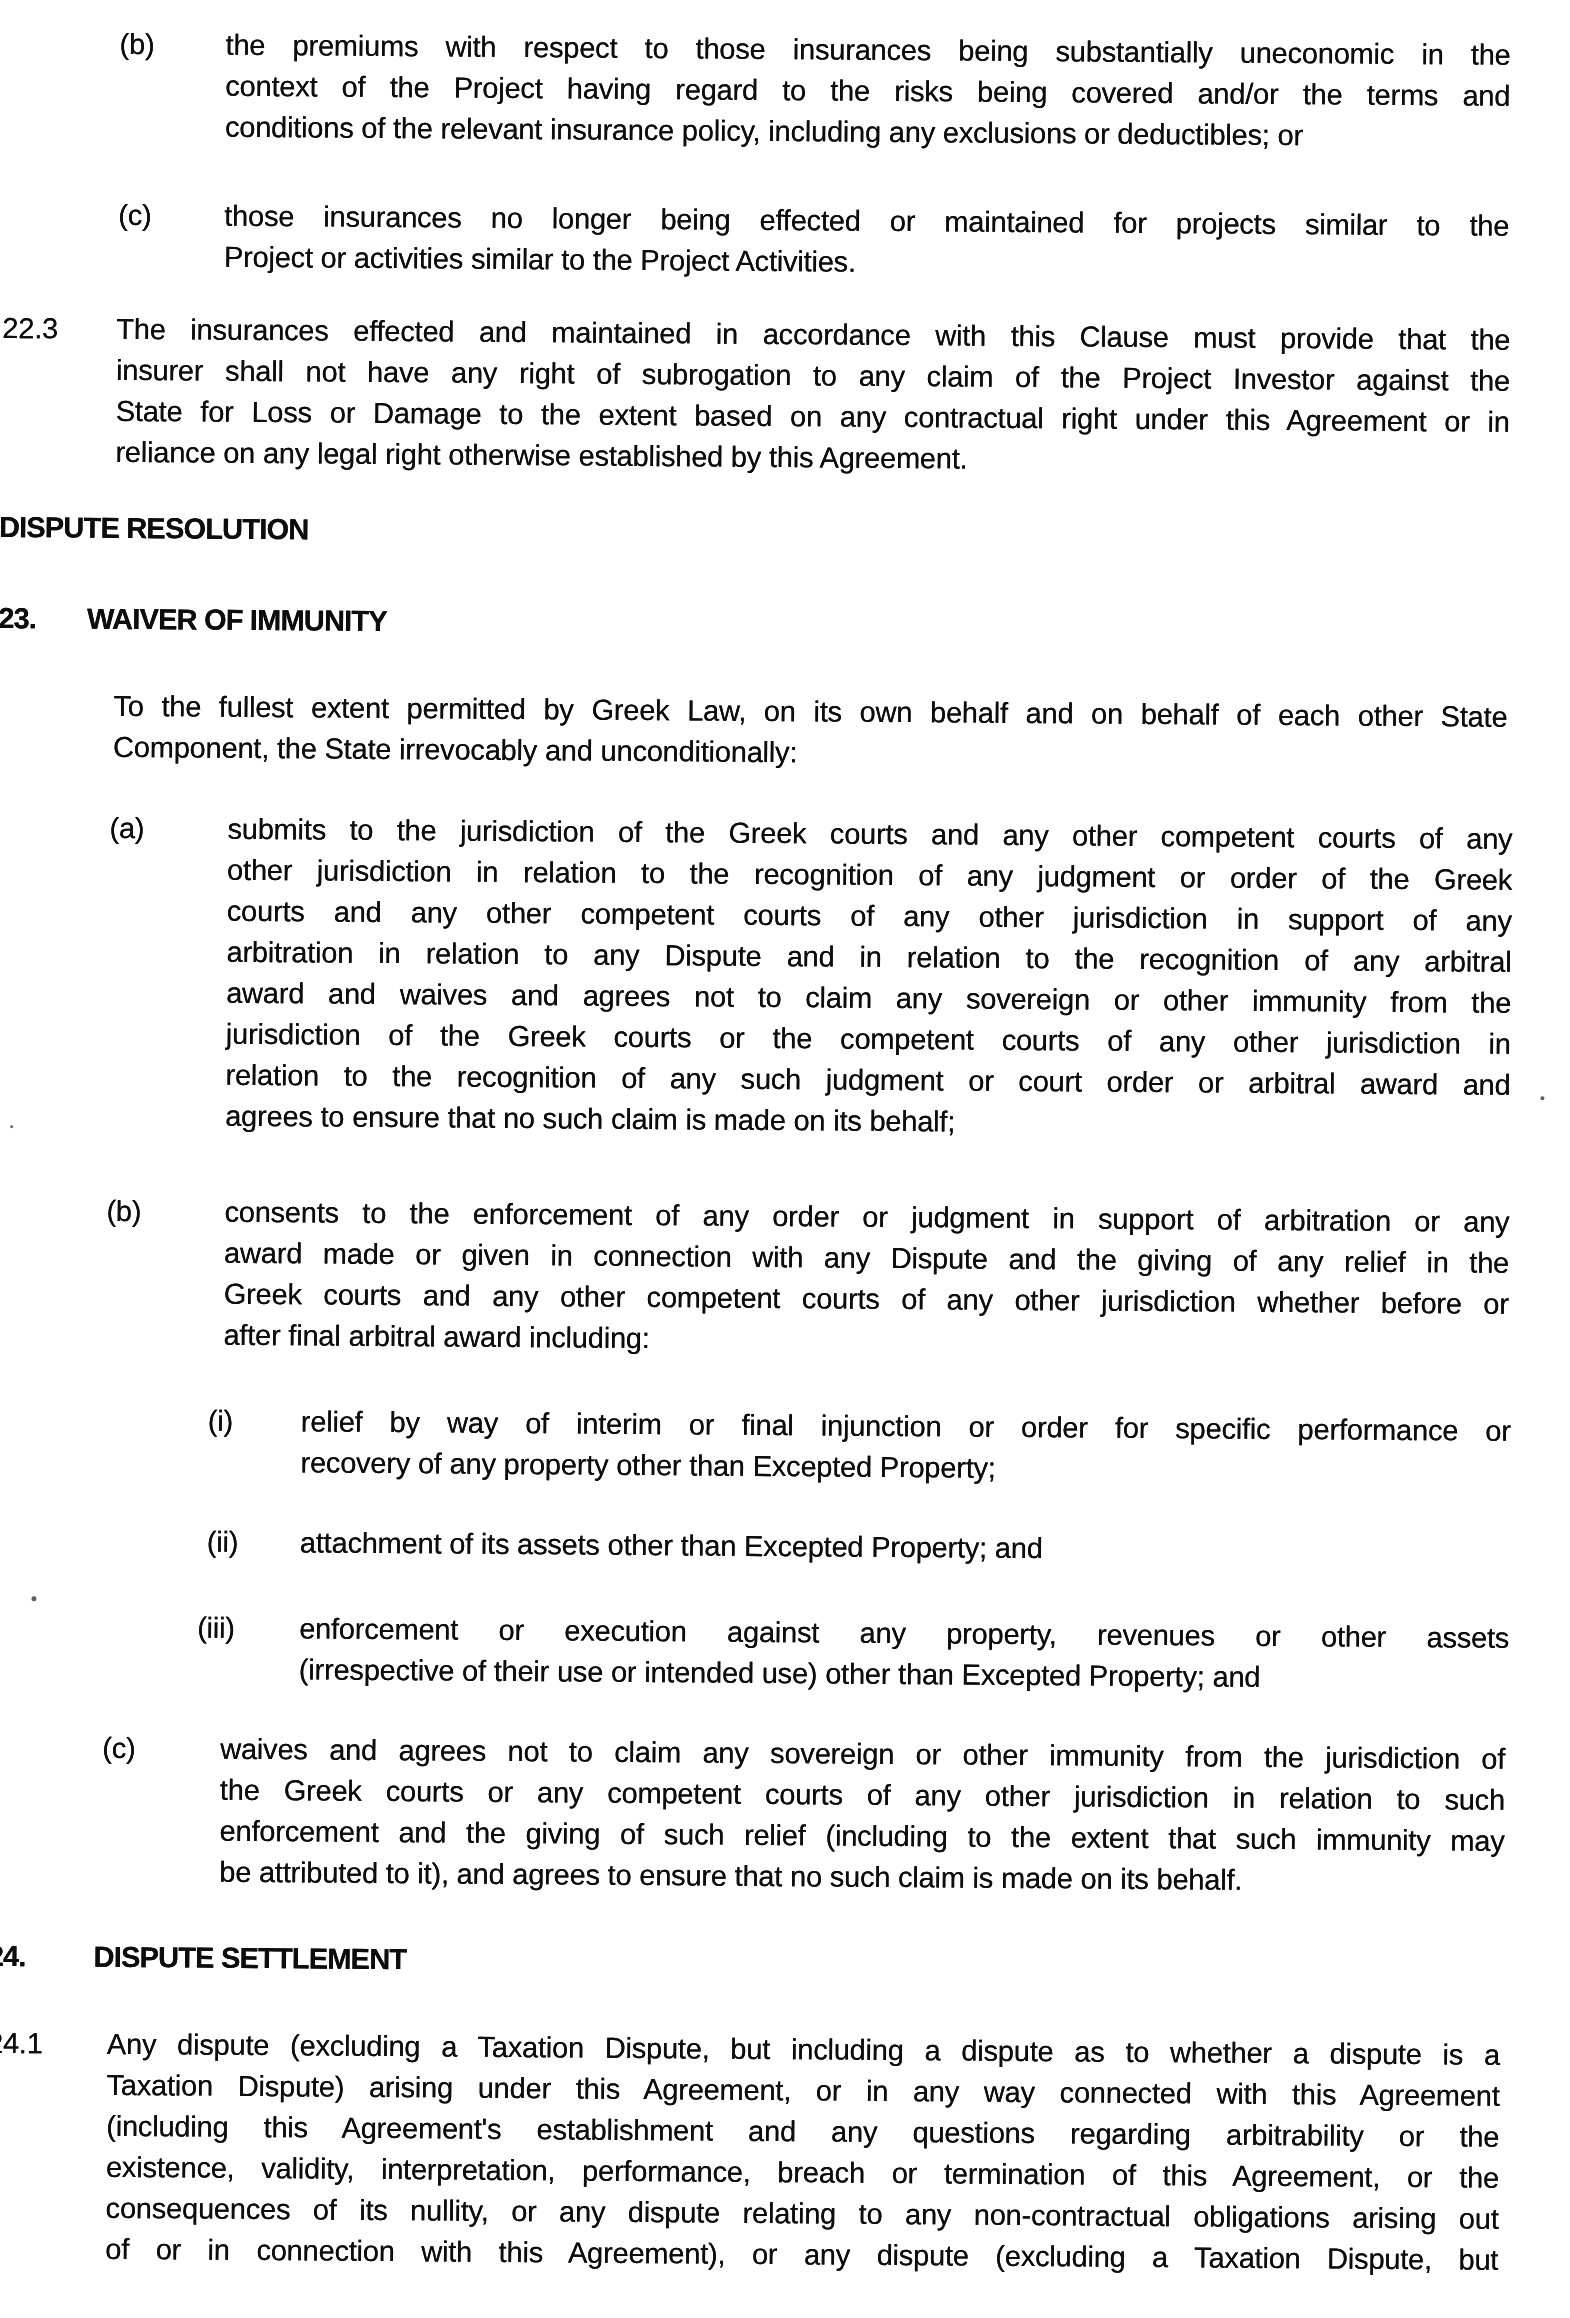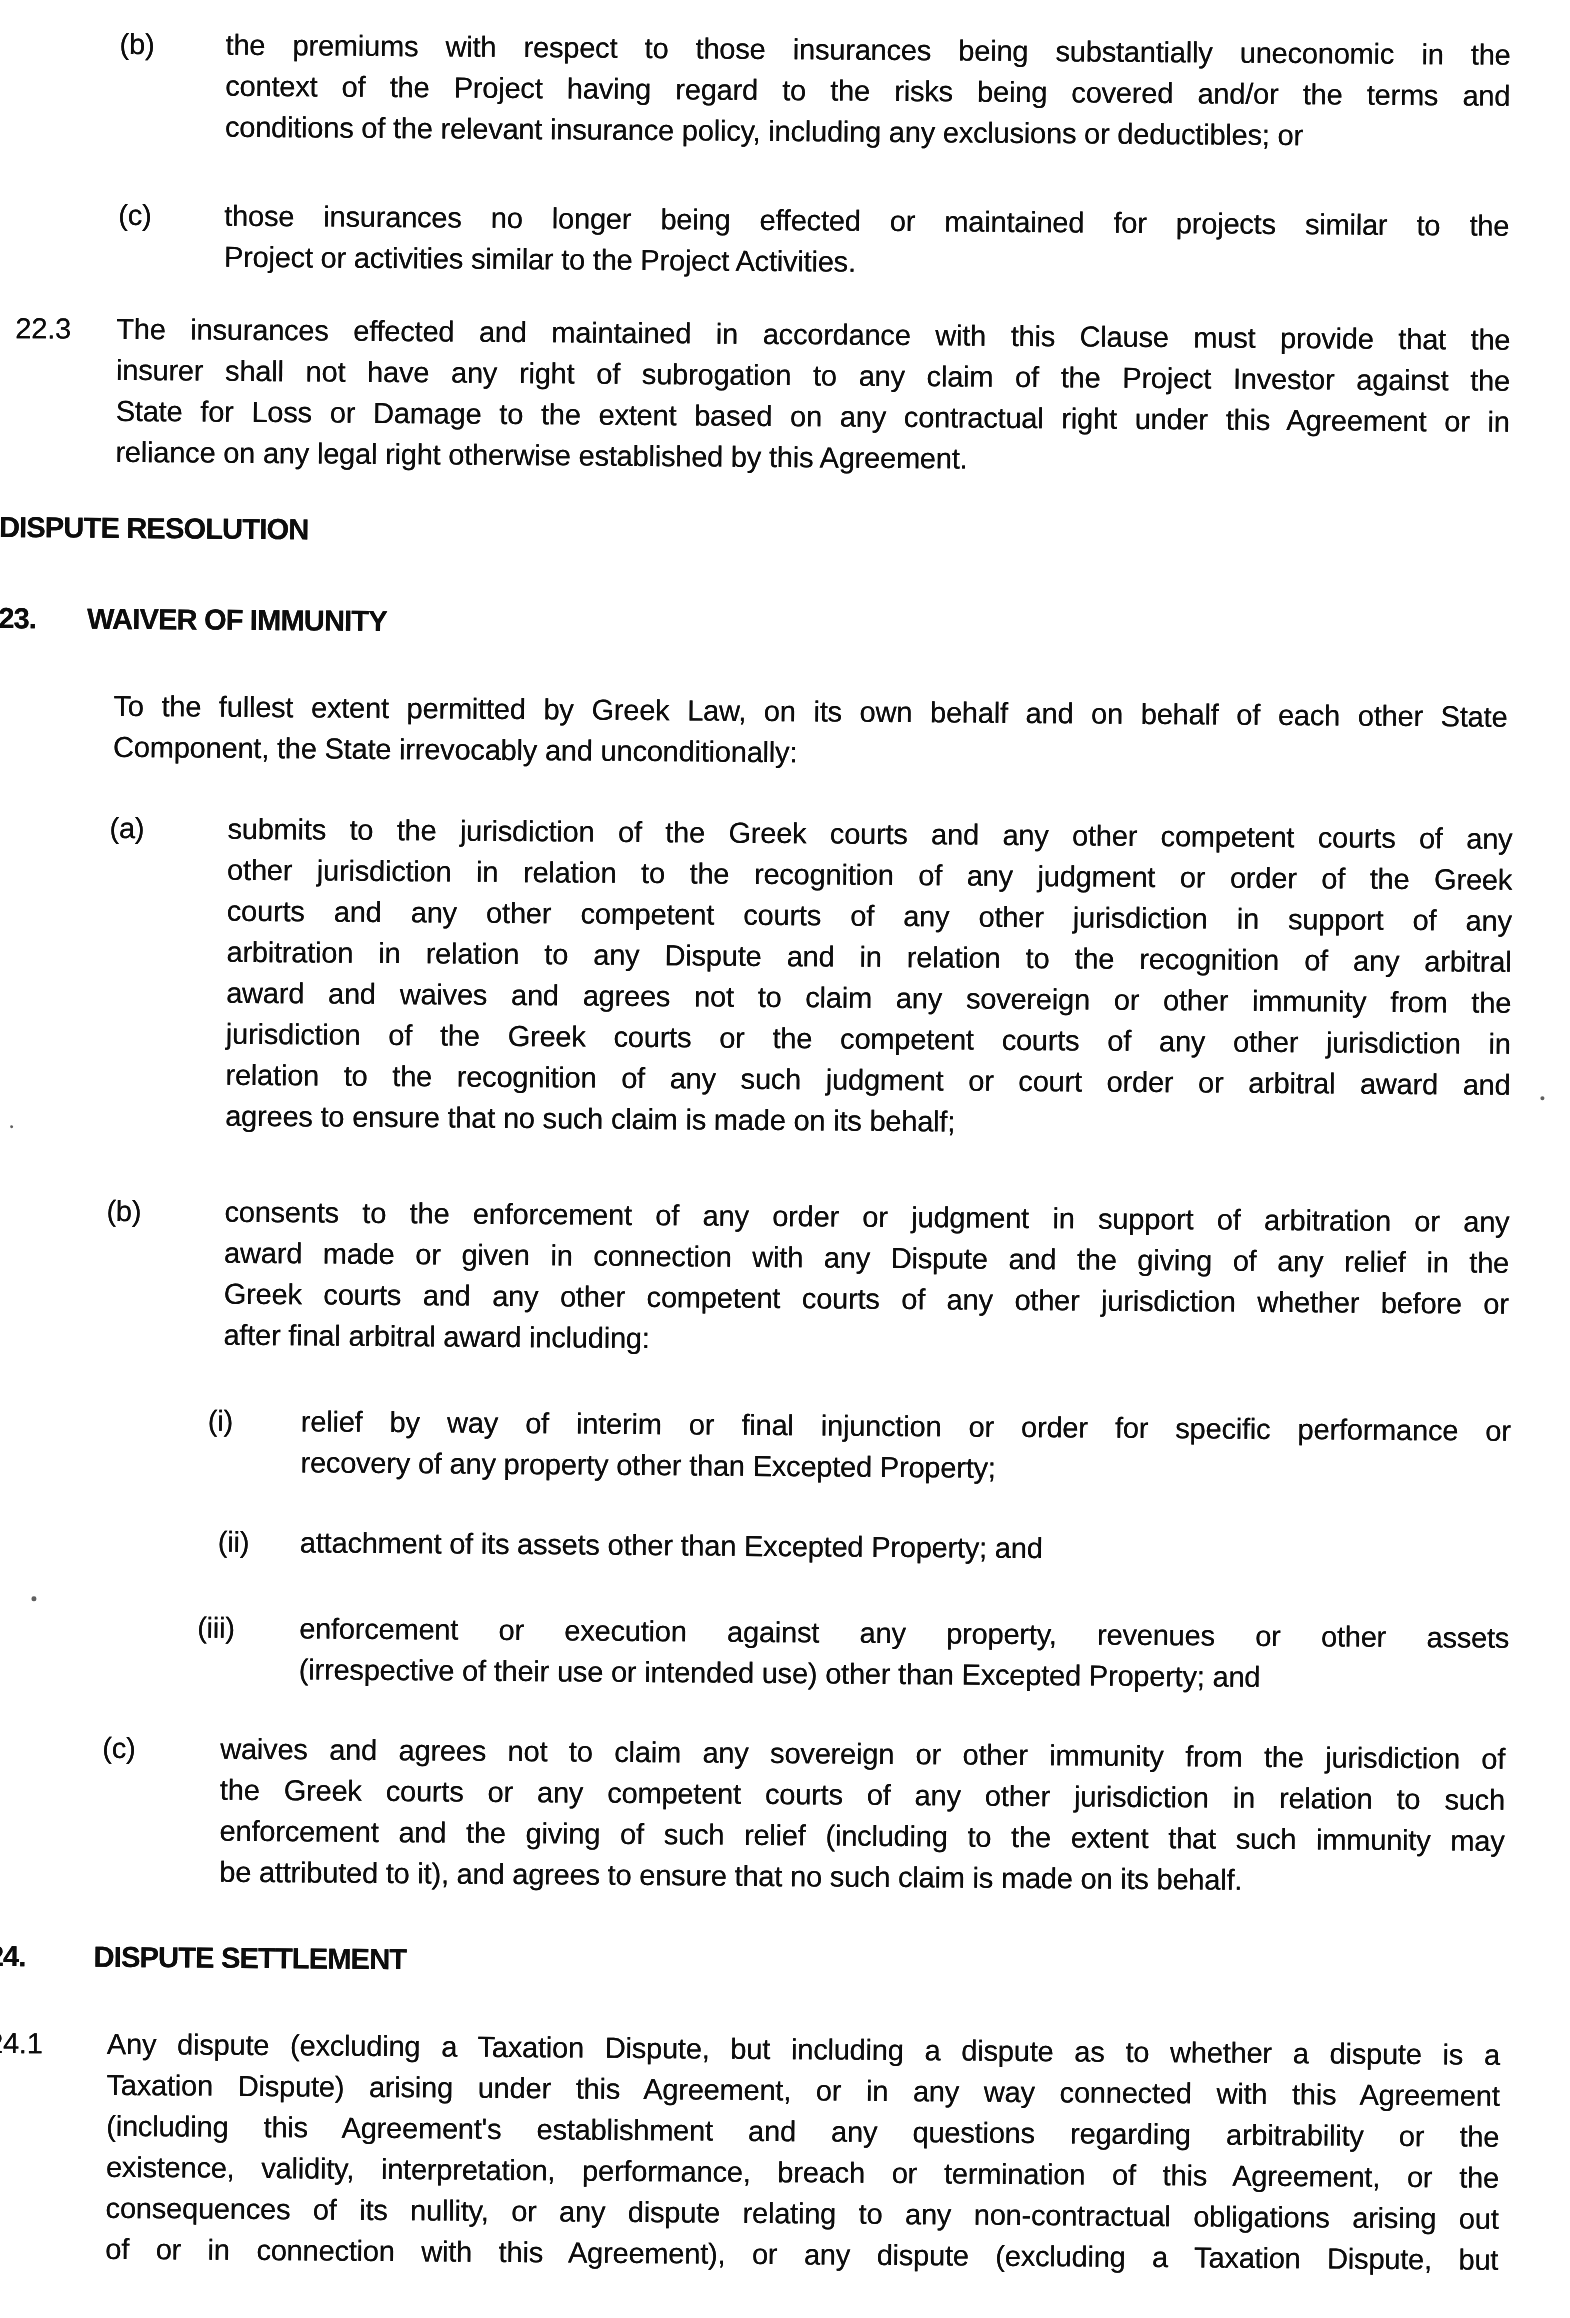--- a/index.html
+++ b/index.html
@@ -55,21 +55,21 @@
 
     <div class="blk" style="top:194px">
       <div class="lbl" style="left:120px">(c)</div>
       <div class="txt" style="left:226px;width:1285px">
         <div class="ln j">those insurances no longer being effected or maintained for projects similar to the</div>
         <div class="ln">Project or activities similar to the Project Activities.</div>
       </div>
     </div>
 
     <div class="blk" style="top:308px">
-      <div class="lbl" style="left:18px">22.3</div>
+      <div class="lbl" style="left:5px">22.3</div>
       <div class="txt" style="left:119px;width:1394px">
         <div class="ln j">The insurances effected and maintained in accordance with this Clause must provide that the</div>
         <div class="ln j">insurer shall not have any right of subrogation to any claim of the Project Investor against the</div>
         <div class="ln j">State for Loss or Damage to the extent based on any contractual right under this Agreement or in</div>
         <div class="ln">reliance on any legal right otherwise established by this Agreement.</div>
       </div>
     </div>
 
     <div class="blk hd" style="top:507px">
       <div class="txt" style="left:3.1px;width:937px">
@@ -117,21 +117,21 @@
 
     <div class="blk" style="top:1399px">
       <div class="lbl" style="left:219px">(i)</div>
       <div class="txt" style="left:312px;width:1210px">
         <div class="ln j">relief by way of interim or final injunction or order for specific performance or</div>
         <div class="ln">recovery of any property other than Excepted Property;</div>
       </div>
     </div>
 
     <div class="blk" style="top:1520px">
-      <div class="lbl" style="left:230px">(ii)</div>
+      <div class="lbl" style="left:219px">(ii)</div>
       <div class="txt" style="left:312px;width:1210px">
         <div class="ln">attachment of its assets other than Excepted Property; and</div>
       </div>
     </div>
 
     <div class="blk" style="top:1606px">
       <div class="lbl" style="left:210px">(iii)</div>
       <div class="txt" style="left:312px;width:1210px">
         <div class="ln j">enforcement or execution against any property, revenues or other assets</div>
         <div class="ln">(irrespective of their use or intended use) other than Excepted Property; and</div>

